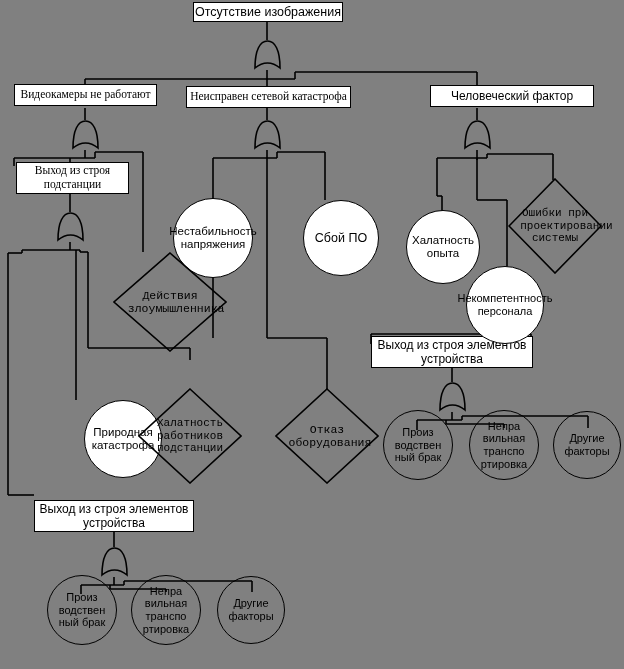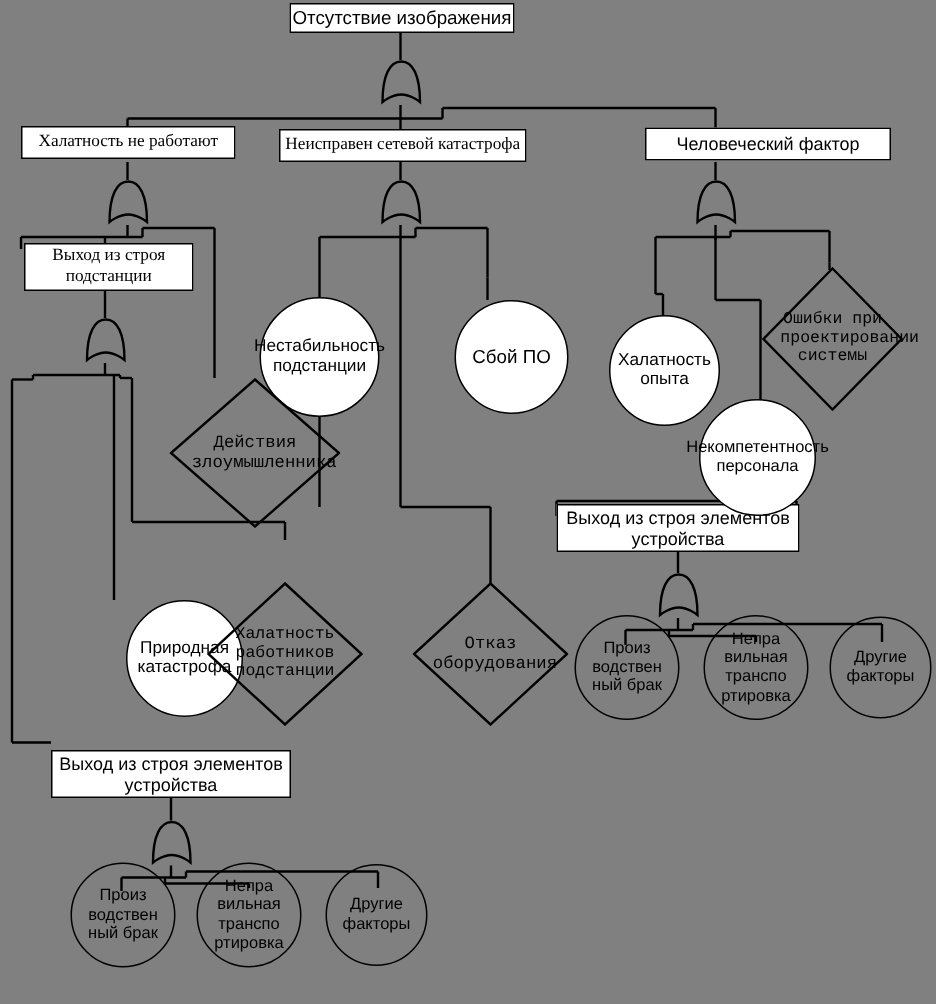--- a/index.html
+++ b/index.html
@@ -169,33 +169,33 @@
   </svg>
   <svg class="gate" style="left:437px;top:380px;" width="31" height="34" viewBox="0 0 31 34">
     <path d="M3,30 C3,12 8,3 15.5,3 C23,3 28,12 28,30 C28,30 22,25 15.5,25 C9,25 3,30 3,30 Z" fill="none" stroke="#000" stroke-width="1.6"></path>
   </svg>
   <svg class="gate" style="left:99px;top:545px;" width="31" height="34" viewBox="0 0 31 34">
     <path d="M3,30 C3,12 8,3 15.5,3 C23,3 28,12 28,30 C28,30 22,25 15.5,25 C9,25 3,30 3,30 Z" fill="none" stroke="#000" stroke-width="1.6"></path>
   </svg>
 
   <div class="node rect sans" style="left:193px;top:2px;width:150px;height:20px;font-size:12.5px;">Отсутствие изображения</div>
 
-  <div class="node rect serif" style="left:14px;top:84px;width:143px;height:22px;font-size:11.5px;">Халатность не работают</div>
+  <div class="node rect serif" style="left:14px;top:84px;width:143px;height:22px;font-size:11.5px;">Видеокамеры не работают</div>
 
   <div class="node rect serif" style="left:186px;top:86px;width:165px;height:22px;font-size:11.5px;">Неисправен сетевой катастрофа</div>
 
   <div class="node rect sans" style="left:394px;top:85px;width:164px;height:22px;font-size:12px;margin-left:36px;">Человеческий фактор</div>
 
   <div class="node rect serif" style="left:16px;top:162px;width:113px;height:32px;font-size:11.5px;padding:0 4px;">Выход из строя подстанции</div>
 
   <div class="node rect sans" style="left:371px;top:336px;width:162px;height:32px;font-size:12px;padding:0 4px;">Выход из строя элементов устройства</div>
 
   <div class="node rect sans" style="left:34px;top:500px;width:160px;height:32px;font-size:12px;padding:0 4px;">Выход из строя элементов устройства</div>
 
-  <div class="node circ white" style="left:173px;top:198px;width:80px;height:80px;font-size:11.5px;padding:0 3px;">Нестабильность подстанции</div>
+  <div class="node circ white" style="left:173px;top:198px;width:80px;height:80px;font-size:11.5px;padding:0 3px;">Нестабильность напряжения</div>
 
   <div class="node circ white" style="left:303px;top:200px;width:76px;height:76px;font-size:12.5px;">Сбой ПО</div>
 
   <div class="node circ white" style="left:406px;top:210px;width:74px;height:74px;font-size:11.5px;padding:0 3px;">Халатность опыта</div>
 
   <div class="node circ white" style="left:466px;top:266px;width:78px;height:78px;font-size:11px;padding:0 3px;">Некомпетентность персонала</div>
 
   <div class="node circ white" style="left:36px;top:400px;width:78px;height:78px;font-size:11.5px;padding:0 2px;margin-left:48px;">Природная катастрофа</div>
 
   <div class="node circ plain" style="left:383px;top:410px;width:70px;height:70px;font-size:11px;padding:0 3px;">Произ водствен ный брак</div>

